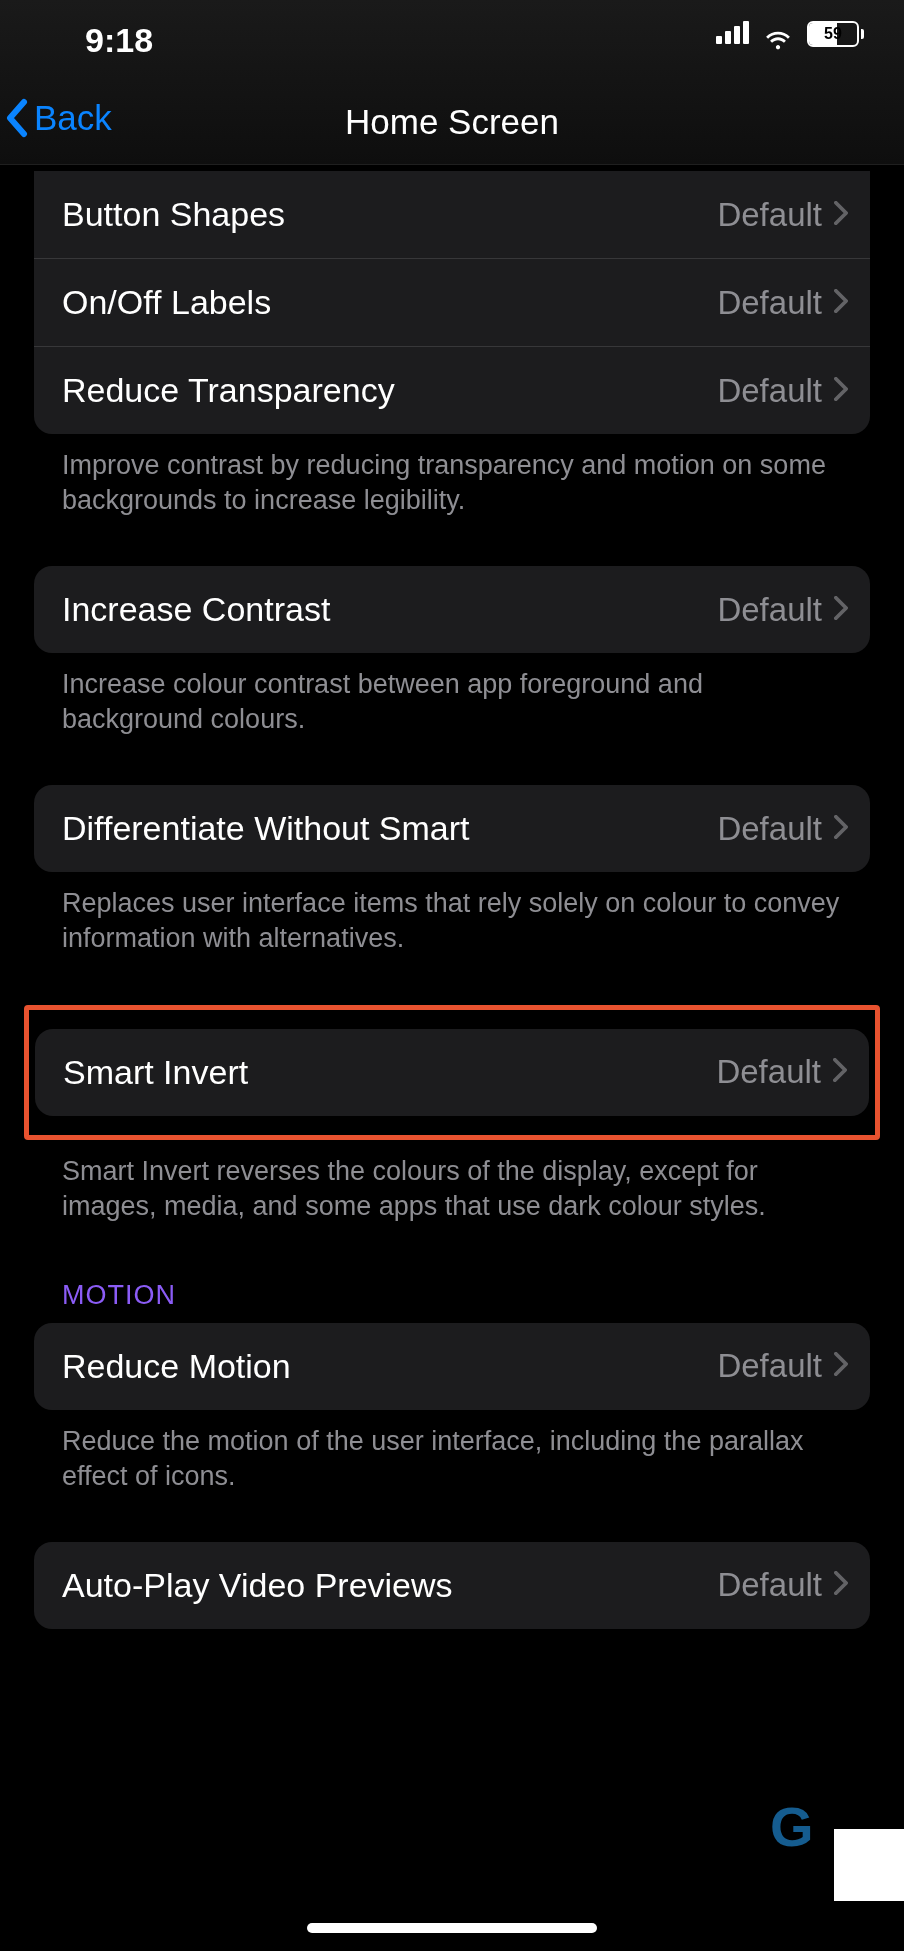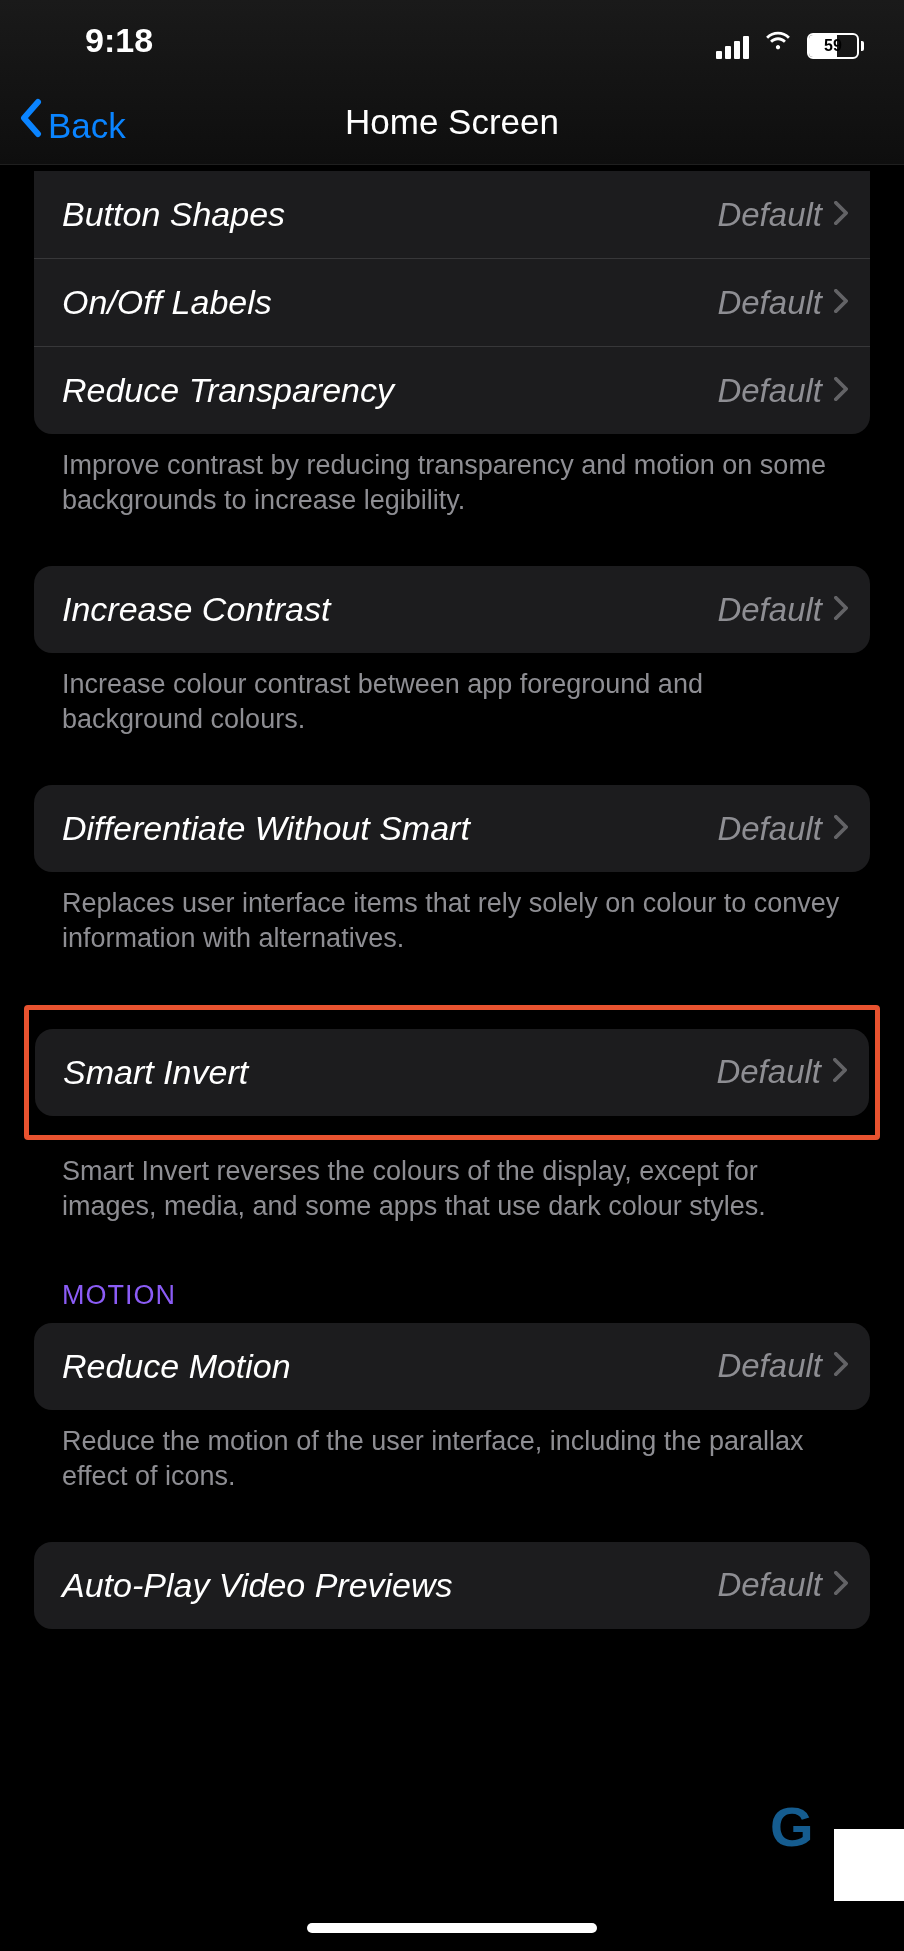--- a/index.html
+++ b/index.html
@@ -25,21 +25,21 @@
       padding: 0 40px 0 85px;
       background: linear-gradient(180deg, #1a1a1a 0%, #141414 100%);
     }
     .status-time {
       font-size: 34px;
       font-weight: 600;
       color: #fff;
     }
     .status-icons {
       display: flex;
-      align-items: flex-end;
+      align-items: flex-start;
       gap: 12px;
     }
     .signal-icon {
       display: flex;
       align-items: flex-end;
       gap: 3px;
     }
     .signal-bar {
       width: 6px;
       background: #fff;
@@ -86,23 +86,23 @@
     .nav-bar {
       height: 85px;
       display: flex;
       align-items: center;
       position: relative;
       background: linear-gradient(180deg, #141414 0%, #0e0e0e 100%);
       border-bottom: 1px solid rgba(255,255,255,0.05);
     }
     .back-btn {
       position: absolute;
-      left: 18px;
-      display: flex;
-      align-items: flex-end;
+      left: 4px;
+      display: flex;
+      align-items: flex-start;
       color: #0a84ff;
       font-size: 35px;
       gap: 6px;
       cursor: pointer;
     }
     .back-chevron svg {
       width: 24px;
       height: 40px;
     }
     .nav-title {
@@ -123,21 +123,20 @@
     .group-top-clipped {
       border-radius: 0 0 18px 18px;
       margin-top: 6px;
     }
     .row {
       display: flex;
       justify-content: space-between;
       padding: 24px 22px 24px 28px;
       cursor: pointer;
       min-height: 80px;
-      font-style: italic;
     }
     .row + .row {
       border-top: 1px solid rgba(255,255,255,0.12);
       margin-left: 0;
     }
     .row-divider {
       border-top: 1px solid rgba(255,255,255,0.12);
     }
     .row-label {
       font-size: 34px;

